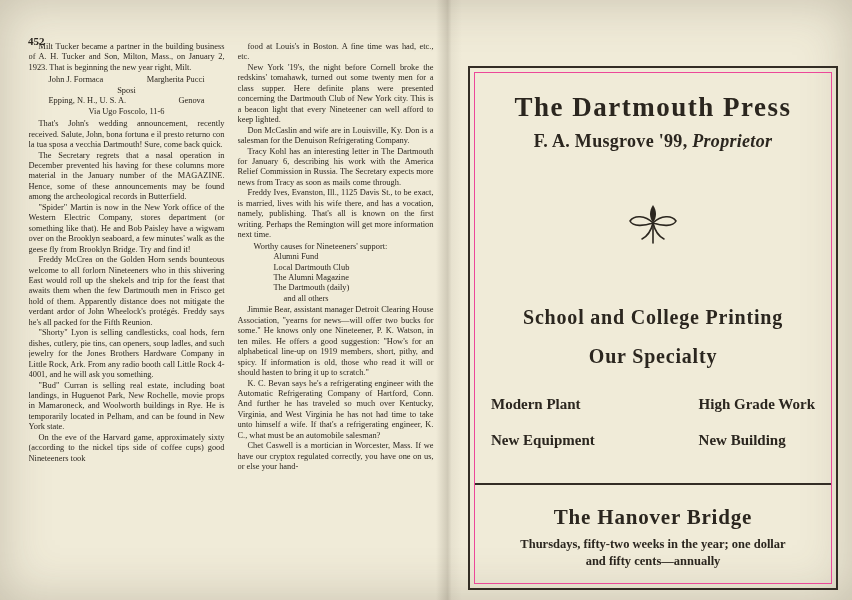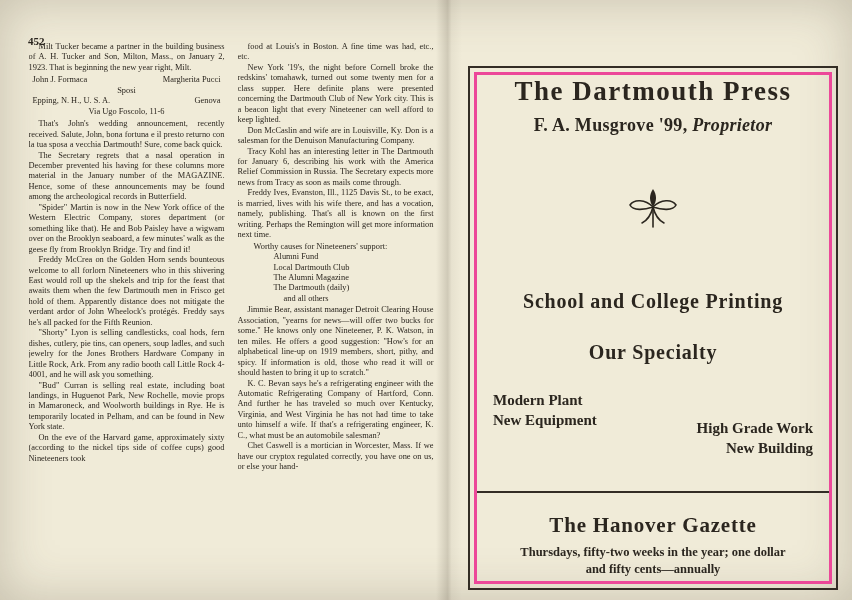--- a/index.html
+++ b/index.html
@@ -11,40 +11,40 @@
   .gutter{position:absolute;left:436px;top:0;width:26px;height:600px;
     background:linear-gradient(to right,rgba(60,50,35,0) 0%,rgba(60,50,35,.18) 45%,rgba(60,50,35,.05) 60%,rgba(60,50,35,0) 100%);}
   
   .lp-header{position:absolute;top:23px;left:28px;width:404px;display:flex;align-items:baseline;font-size:11px;font-weight:bold;}
   .lp-pagenum{width:40px;text-align:left;margin-top:12px;}
   .lp-title{flex:1;text-align:center;letter-spacing:.3px;}
   .lp-spacer{width:40px;}
   .columns{position:absolute;top:42px;left:28px;width:406px;display:flex;gap:13px;justify-content:center;}
   .col{width:196px;height:540px;overflow:hidden;font-size:8.4px;line-height:1.245;text-align:justify;}
   .col p{margin:0;text-indent:10px;}
-  .announcement{margin:2px 0;}
+  .announcement{margin:2px 16px;}
   .ann-row{display:flex;justify-content:space-between;padding:0 4px;}
   .ann-center{text-align:center;}
   .causes{margin:1px 0;}
   .causes-intro{text-indent:8px;text-align:left;margin-left:8px;}
   .cause{padding-left:36px;text-align:left;}
   .cause.last{padding-left:46px;}
   
   .ad-outer{position:absolute;left:468px;top:66px;width:366px;height:520px;border:2px solid #332d25;}
-  .ad-inner{position:absolute;inset:4px;border:3px solid #ec4899;text-align:center;}
+  .ad-inner{position:absolute;inset:4px;border:1px solid #ec4899;text-align:center;padding-top:18px;}
   .ad-title{font-size:27px;font-weight:bold;letter-spacing:1.5px;line-height:32px;margin:0;}
   .ad-prop{margin-top:8px;font-size:18px;font-weight:bold;letter-spacing:.3px;}
   .ad-prop .it{font-style:italic;font-weight:bold;}
   .ad-ornament{margin-top:50px;height:44px;}
   .ad-service1{margin-top:60px;font-size:20px;font-weight:bold;letter-spacing:.8px;}
-  .ad-service2{margin-top:28px;font-size:20px;font-weight:bold;letter-spacing:.8px;}
+  .ad-service2{margin-top:16px;font-size:20px;font-weight:bold;letter-spacing:.8px;}
   .features{display:flex;justify-content:space-between;padding:0 16px;margin-top:28px;}
-  .features-col{display:flex;flex-direction:column;gap:3px;font-size:15px;font-weight:bold;}
+  .features-col{display:flex;flex-direction:column;gap:19px;font-size:15px;font-weight:bold;}
   .features-col.left{text-align:left;}
-  .features-col.right{text-align:right;margin-top:28px;}
+  .features-col.right{text-align:left;}
   .ad-rule{border:0;border-top:2px solid #332d25;margin:34px 0 0 0;}
   .ad-gazette{margin-top:20px;font-size:21px;font-weight:bold;letter-spacing:.8px;}
   .ad-info{margin-top:6px;font-size:12.5px;font-weight:bold;line-height:1.35;}
 </style>
 </head>
 <body>
 
 <div class="spread">
 
   <div>
@@ -75,21 +75,21 @@
         <p>"Spider" Martin is now in the New York office of the Western Electric Company, stores department (or something like that). He and Bob Paisley have a wigwam over on the Brooklyn seaboard, a few minutes' walk as the geese fly from Brooklyn Bridge. Try and find it!</p>
         <p>Freddy McCrea on the Golden Horn sends bounteous welcome to all forlorn Nineteeners who in this shivering East would roll up the shekels and trip for the feast that awaits them when the few Dartmouth men in Frisco get hold of them. Apparently distance does not mitigate the verdant ardor of John Wheelock's protégés. Freddy says he's all packed for the Fifth Reunion.</p>
         <p>"Shorty" Lyon is selling candlesticks, coal hods, fern dishes, cutlery, pie tins, can openers, soup ladles, and such jewelry for the Jones Brothers Hardware Company in Little Rock, Ark. From any radio booth call Little Rock 4-4001, and he will ask you something.</p>
         <p>"Bud" Curran is selling real estate, including boat landings, in Huguenot Park, New Rochelle, movie props in Mamaroneck, and Woolworth buildings in Rye. He is temporarily located in Pelham, and can be found in New York state.</p>
         <p>On the eve of the Harvard game, approximately sixty (according to the nickel tips side of coffee cups) good Nineteeners took</p>
       </div>
 
       <div class="col">
         <p>food at Louis's in Boston. A fine time was had, etc., etc.</p>
         <p>New York '19's, the night before Cornell broke the redskins' tomahawk, turned out some twenty men for a class supper. Here definite plans were presented concerning the Dartmouth Club of New York city. This is a beacon light that every Nineteener can well afford to keep lighted.</p>
-        <p>Don McCaslin and wife are in Louisville, Ky. Don is a salesman for the Denuison Manufacturing Company.</p>
+        <p>Don McCaslin and wife are in Louisville, Ky. Don is a salesman for the Denuison Refrigerating Company.</p>
         <p>Tracy Kohl has an interesting letter in The Dartmouth for January 6, describing his work with the America Relief Commission in Russia. The Secretary expects more news from Tracy as soon as mails come through.</p>
         <p>Freddy Ives, Evanston, Ill., 1125 Davis St., to be exact, is married, lives with his wife there, and has a vocation, namely, publishing. That's all is known on the first writing. Perhaps the Remington will get more information next time.</p>
 
         <div class="causes">
           <div class="causes-intro">Worthy causes for Nineteeners' support:</div>
           <div class="cause">Alumni Fund</div>
           <div class="cause">Local Dartmouth Club</div>
           <div class="cause">The Alumni Magazine</div>
           <div class="cause">The Dartmouth (daily)</div>
           <div class="cause last">and all others</div>
@@ -134,21 +134,21 @@
           <span>New Equipment</span>
         </div>
         <div class="features-col right">
           <span>High Grade Work</span>
           <span>New Building</span>
         </div>
       </div>
 
       <hr class="ad-rule">
 
-      <div class="ad-gazette">The Hanover Gazette</div>
+      <div class="ad-gazette">The Hanover Bridge</div>
       <div class="ad-info">
         <div>Thursdays, fifty-two weeks in the year; one dollar</div>
         <div>and fifty cents—annually</div>
       </div>
     </div>
   </div>
 
 </div>
 
 </body></html>

